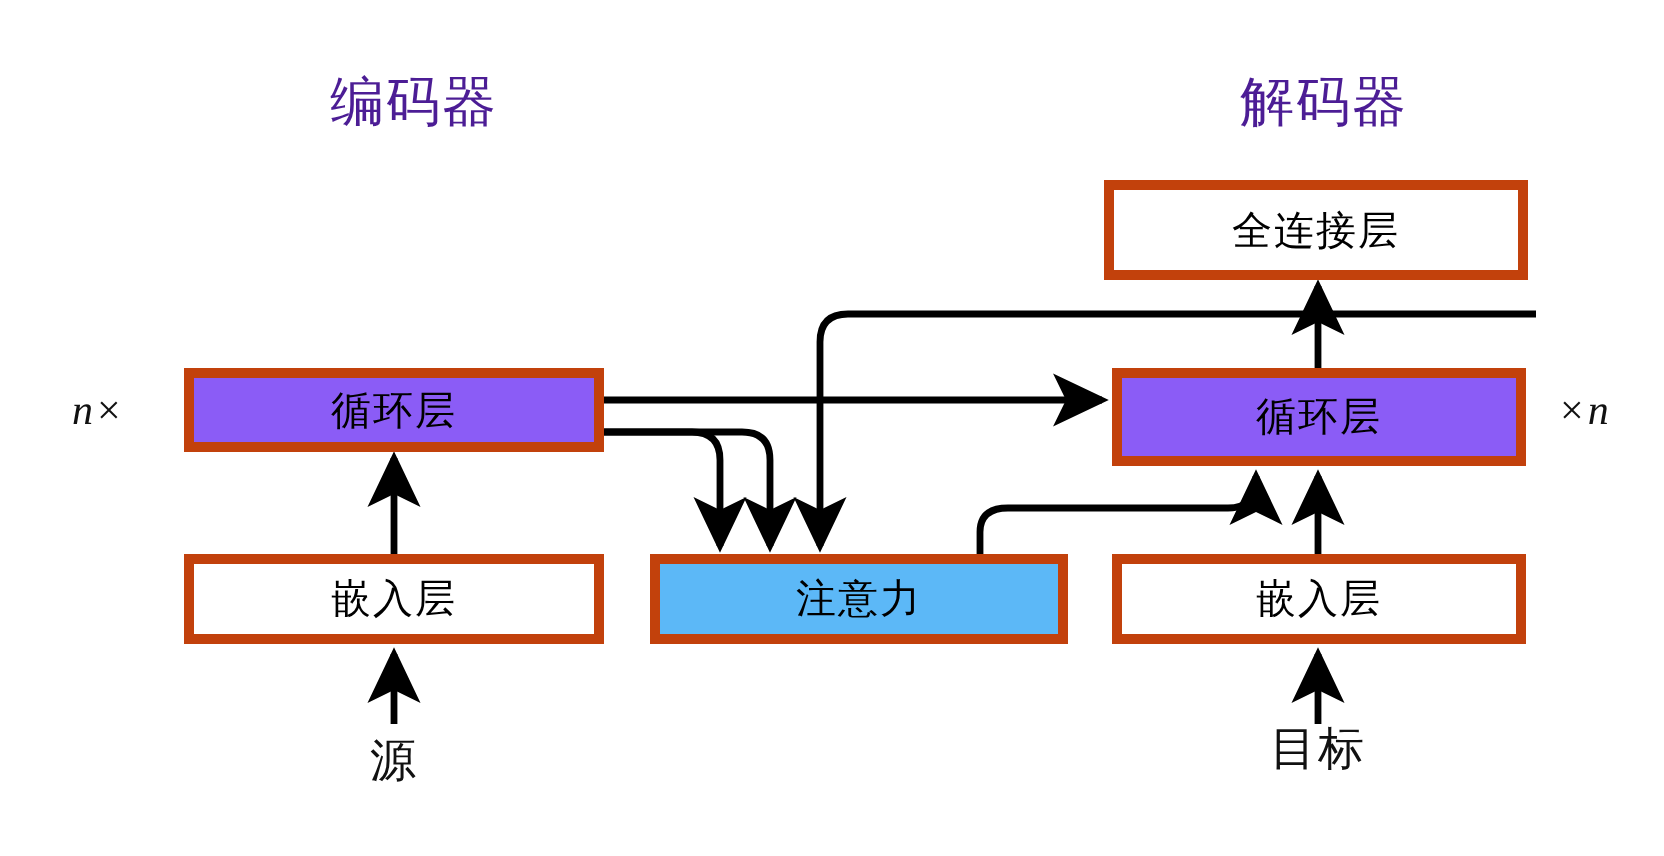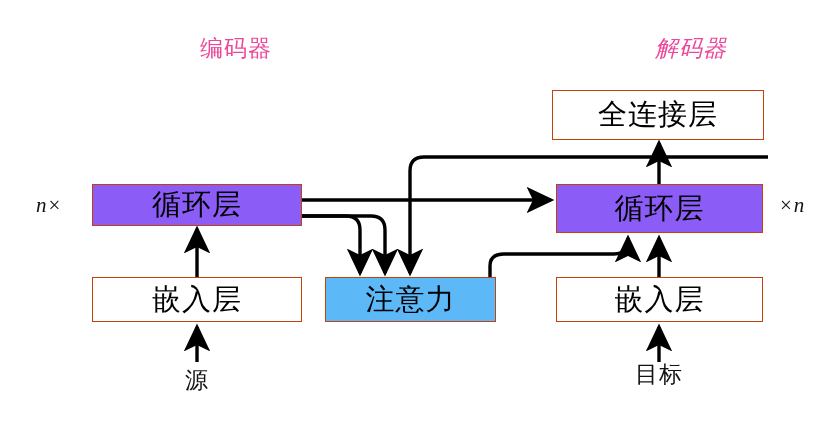--- a/index.html
+++ b/index.html
@@ -19,40 +19,39 @@
     position: absolute;
     left: 0;
     top: 0;
     width: 832px;
     height: 428px;
     pointer-events: none;
   }
   .node {
     position: absolute;
     box-sizing: border-box;
-    border: 1px solid #c2410c;
+    border: 5px solid #c2410c;
     display: flex;
     align-items: center;
     justify-content: center;
-    font-size: 29px;
+    font-size: 20px;
     color: #000000;
     letter-spacing: 1px;
     background: #ffffff;
     z-index: 2;
   }
   .node.fill-light { background: #8b5cf6; }
   .node.fill-bright { background: #5cb8f7; }
   .grouplabel {
     position: absolute;
-    font-size: 23px;
-    color: #ec4899;
+    font-size: 27px;
+    color: #4c1d95;
     letter-spacing: 1px;
     white-space: nowrap;
     z-index: 2;
-    margin-left: 35px;
   }
   .iolabel {
     position: absolute;
     font-size: 23px;
     color: #111111;
     letter-spacing: 1px;
     white-space: nowrap;
     z-index: 2;
   }
   .mathlabel {
@@ -97,35 +96,35 @@
 
       <path d="M659,277 L659,238" marker-end="url(#ah)"></path>
 
       <path d="M659,184 L659,143" marker-end="url(#ah)"></path>
 
     </g>
   </svg>
 
   <div class="grouplabel" style="left:165px; top:33px;">编码器</div>
 
-  <div class="grouplabel" style="left:620px; top:33px;font-style:italic;">解码器</div>
+  <div class="grouplabel" style="left:620px; top:33px;">解码器</div>
 
   <div class="mathlabel" style="left:36px; top:193px;"><i>n</i><span class="times">×</span></div>
 
   <div class="mathlabel" style="left:778px; top:193px;"><span class="times">×</span><i>n</i></div>
 
   <div class="node fill-light" style="left:92px; top:184px; width:210px; height:42px;">
     <span>循环层</span>
   </div>
 
   <div class="node" style="left:92px; top:277px; width:210px; height:45px;">
     <span>嵌入层</span>
   </div>
 
-  <div class="node fill-bright" style="left:325px; top:277px; width:171px; height:45px;">
+  <div class="node fill-bright" style="left:325px; top:277px; width:209px; height:45px;">
     <span>注意力</span>
   </div>
 
   <div class="node fill-light" style="left:556px; top:184px; width:207px; height:49px;">
     <span>循环层</span>
   </div>
 
   <div class="node" style="left:556px; top:277px; width:207px; height:45px;">
     <span>嵌入层</span>
   </div>

